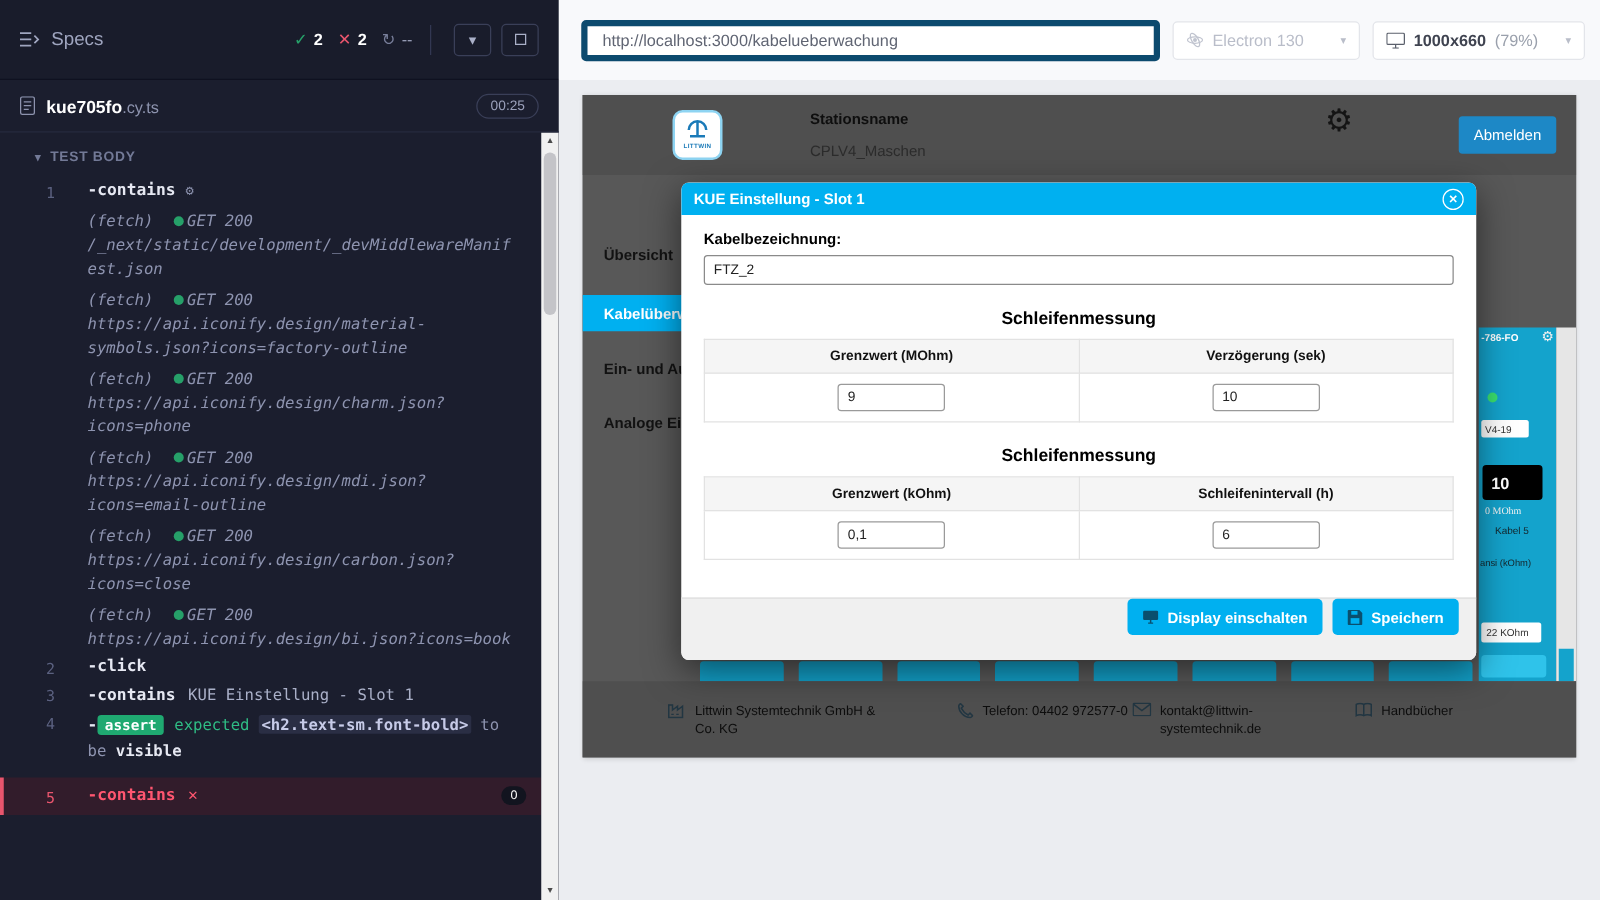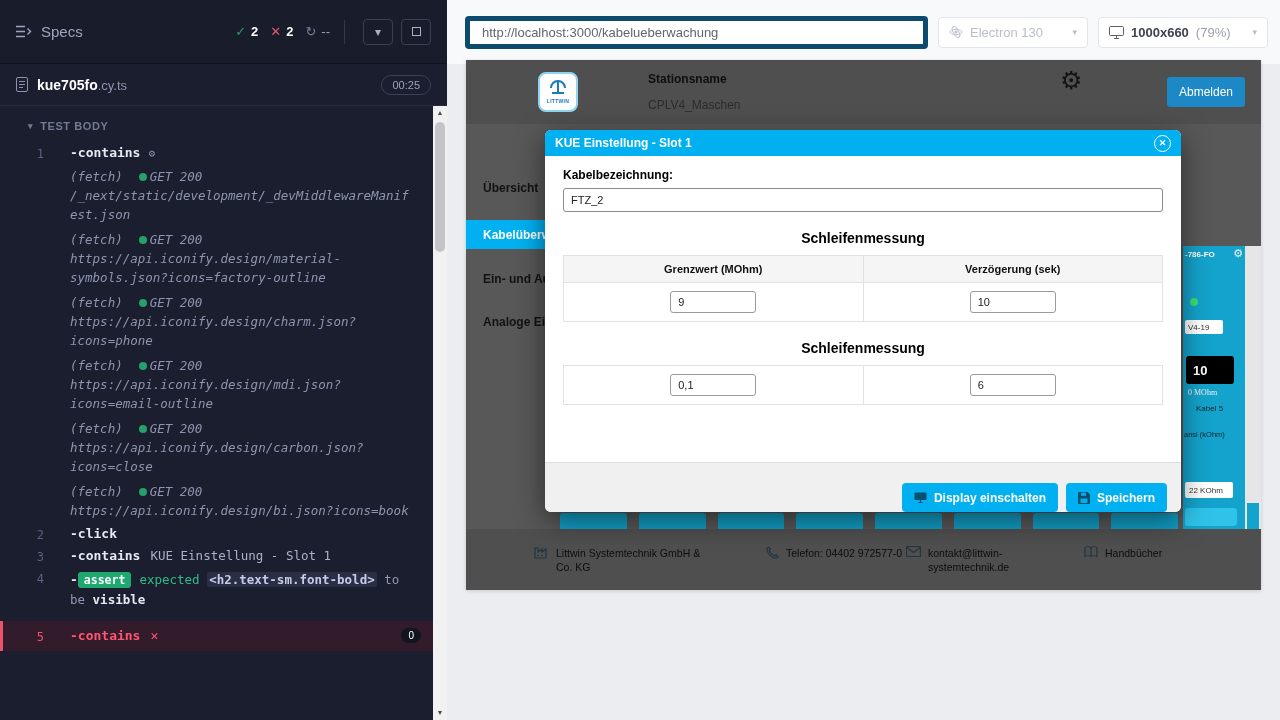--- a/index.html
+++ b/index.html
@@ -57,21 +57,21 @@
   #topbar { position:absolute; left:447px; top:0; width:833px; height:64px; background:#f8f9fb; display:flex; align-items:center; }
   .url-box { margin-left:18px; width:463px; height:33px; background:#fff; border:5px solid #0c4a6e; border-radius:4px; display:flex; align-items:center; padding:0 4px; }
   .url-box input { border:none; outline:none; width:100%; color:#606573; font-size:13px; padding:0 8px; font-family:"Liberation Sans",sans-serif; background:transparent; }
   .browser-box { margin-left:10px; width:150px; height:31px; background:#fff; border:1px solid #e3e5ea; border-radius:4px; display:flex; align-items:center; gap:7px; padding:0 10px; color:#b9bdc9; font-size:13px; cursor:pointer; }
   .viewport-box { margin-left:10px; width:170px; height:31px; background:#fff; border:1px solid #e3e5ea; border-radius:4px; display:flex; align-items:center; gap:7px; padding:0 10px; font-size:13px; cursor:pointer; }
   .vp-size { color:#3f4350; font-weight:bold; }
   .vp-zoom { color:#9aa0ac; }
   .chev { margin-left:auto; color:#b9bdc9; font-size:9px; }
 
   
-  #aut { position:absolute; left:466px; top:60px; width:795px; height:530px; background:#585858; overflow:hidden; box-shadow:0 1px 4px rgba(0,0,0,.15); }
+  #aut { position:absolute; left:466px; top:76px; width:795px; height:530px; background:#585858; overflow:hidden; box-shadow:0 1px 4px rgba(0,0,0,.15); }
   .app-header { position:absolute; left:0; top:0; right:0; height:64px; background:#4f4f4f; z-index:2; }
   .logo-box { position:absolute; left:72px; top:12px; width:40px; height:40px; background:#fff; border:2px solid #8ed4f2; border-radius:8px; display:flex; flex-direction:column; align-items:center; justify-content:center; }
   .logo-text { font-size:5px; color:#1a7ab8; font-weight:bold; letter-spacing:.3px; }
   .station { position:absolute; left:182px; top:12px; }
   .station-label { font-size:12px; font-weight:bold; color:#0e0e0e; }
   .station-name { font-size:12px; color:#2c2c2c; margin-top:12px; }
   .app-gear { position:absolute; left:594px; top:6px; font-size:25px; color:#141414; cursor:pointer; }
   .logout-btn { position:absolute; right:16px; top:17px; width:78px; height:30px; background:#1d88c6; color:#fff; font-size:12px; border:none; border-radius:3px; cursor:pointer; font-family:"Liberation Sans",sans-serif; }
 
   .nav-item { position:absolute; left:17px; font-size:12px; font-weight:bold; color:#121212; white-space:nowrap; cursor:pointer; }
@@ -99,21 +99,21 @@
   .modal-title { height:26px; flex:none; background:#00b0f0; color:#fff; font-size:12px; font-weight:bold; display:flex; align-items:center; padding:0 10px; }
   .modal-close { margin-left:auto; width:17px; height:17px; border:1.5px solid #fff; border-radius:50%; display:flex; align-items:center; justify-content:center; font-size:9px; color:#fff; cursor:pointer; }
   .modal-body { padding:12px 18px 0; }
   .field-label { font-size:12px; font-weight:bold; color:#000; margin-bottom:6px; }
   .input-big { width:100%; height:24px; border:1px solid #8a8a8a; border-radius:3px; font-size:11px; padding:0 7px; color:#222; font-family:"Liberation Sans",sans-serif; }
   .msec { text-align:center; font-size:14px; font-weight:bold; color:#000; margin:18px 0 9px; }
   table.mtable { width:100%; border-collapse:collapse; }
   .mtable th { border:1px solid #e2e2e2; background:#f5f5f5; font-size:11px; font-weight:bold; color:#111; height:27px; }
   .mtable td { border:1px solid #e2e2e2; height:39px; text-align:center; }
   .input-small { width:86px; height:22px; border:1px solid #9a9a9a; border-radius:3px; font-size:11px; padding:0 7px; color:#222; font-family:"Liberation Sans",sans-serif; }
-  .modal-footer { margin-top:auto; height:50px; flex:none; background:#f0f0f0; border-top:1px solid #ddd; display:flex; align-items:flex-end; justify-content:flex-end; gap:8px; padding:0 14px; }
+  .modal-footer { margin-top:auto; height:50px; flex:none; background:#f0f0f0; border-top:1px solid #ddd; display:flex; align-items:flex-start; justify-content:flex-end; gap:8px; padding:0 14px; }
   .btn-cyan { background:#00b0f0; color:#fff; font-size:12px; font-weight:bold; border:none; border-radius:4px; height:29px; display:flex; align-items:center; gap:7px; padding:0 12px; cursor:pointer; font-family:"Liberation Sans",sans-serif; }
 
   
   .app-footer { position:absolute; left:0; right:0; top:469px; height:61px; background:#4f4f4f; z-index:2; }
   .foot-item { position:absolute; top:17px; display:flex; gap:7px; font-size:10.5px; color:#0d0d0d; line-height:1.35; }
   .foot-text { max-width:150px; }
 </style>
 </head>
 <body>
 
@@ -344,20 +344,24 @@
           </tr>
           <tr>
             <td><input class="input-small" value="9" style=""></td>
             <td><input class="input-small" value="10" style=""></td>
           </tr>
         </tbody>
           </table>
         <div class="msec">Schleifenmessung</div>
         <table class="mtable">
           <tbody>
+              <tr>
+            <th style="width:50%">Grenzwert (kOhm)</th>
+            <th>Schleifenintervall (h)</th>
+          </tr>
           <tr>
             <td><input class="input-small" value="0,1" style=""></td>
             <td><input class="input-small" value="6" style=""></td>
           </tr>
         </tbody>
           </table>
       </div>
       <div class="modal-footer">
         <button class="btn-cyan">
           <svg width="13" height="11" viewBox="0 0 13 11">

